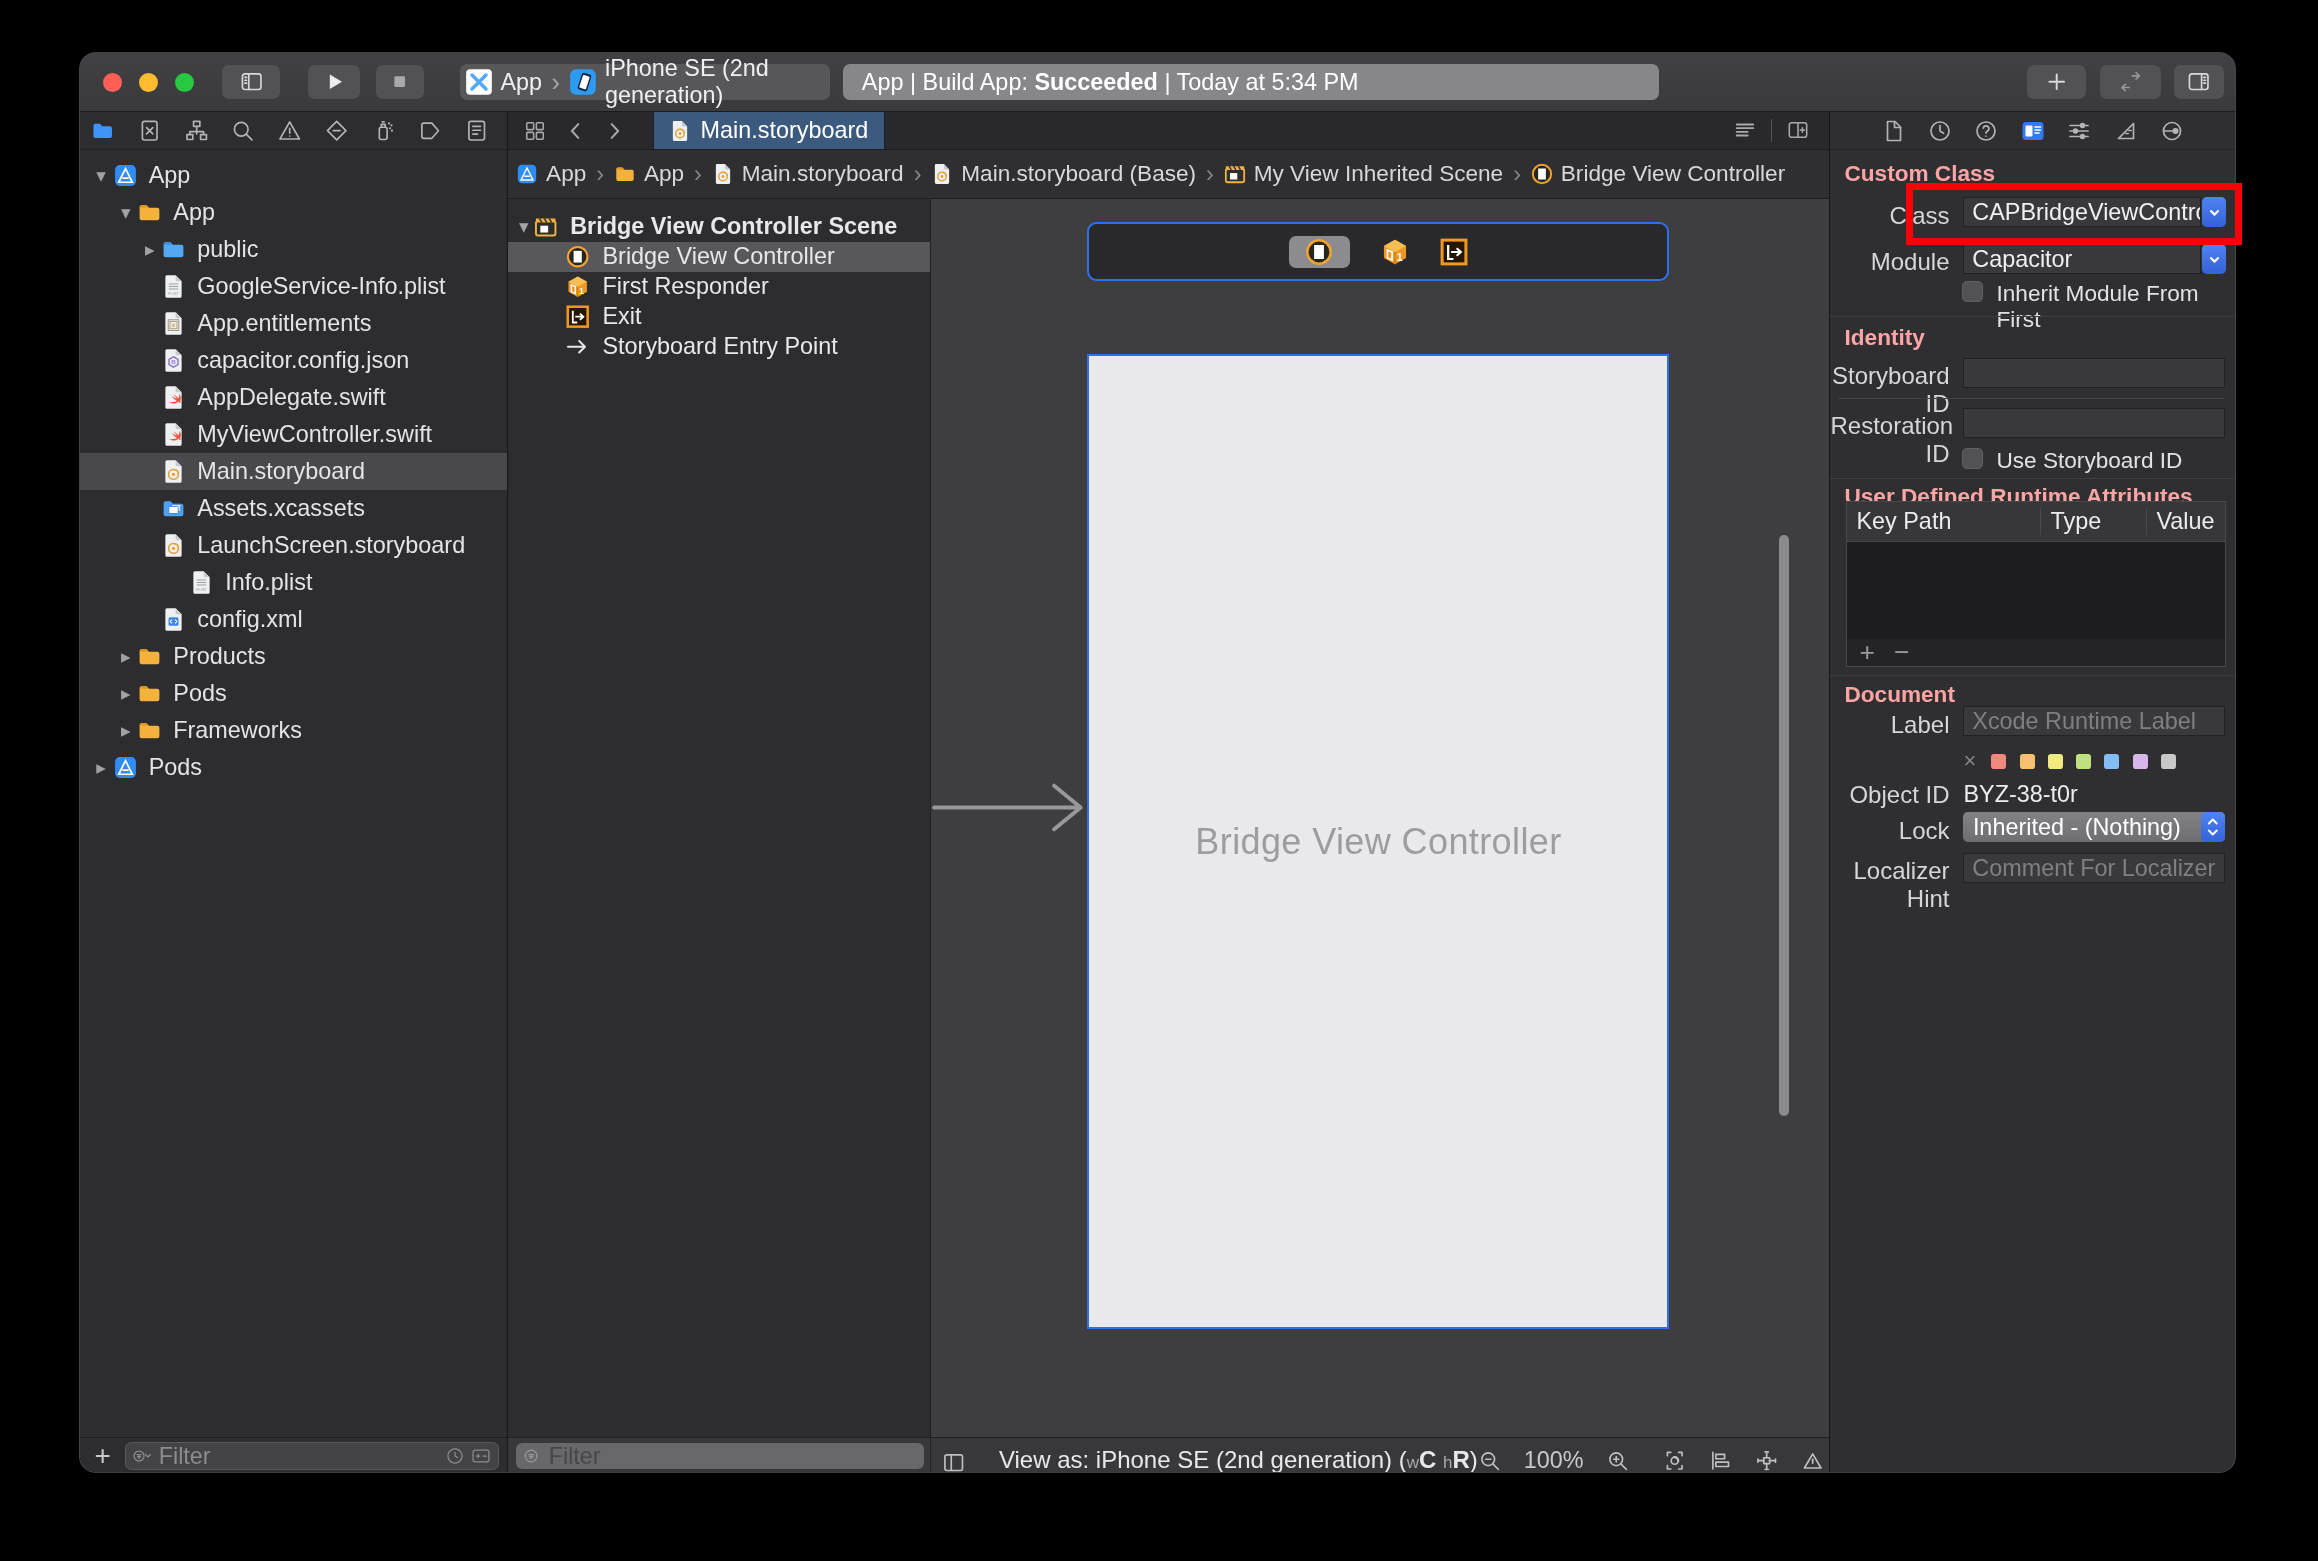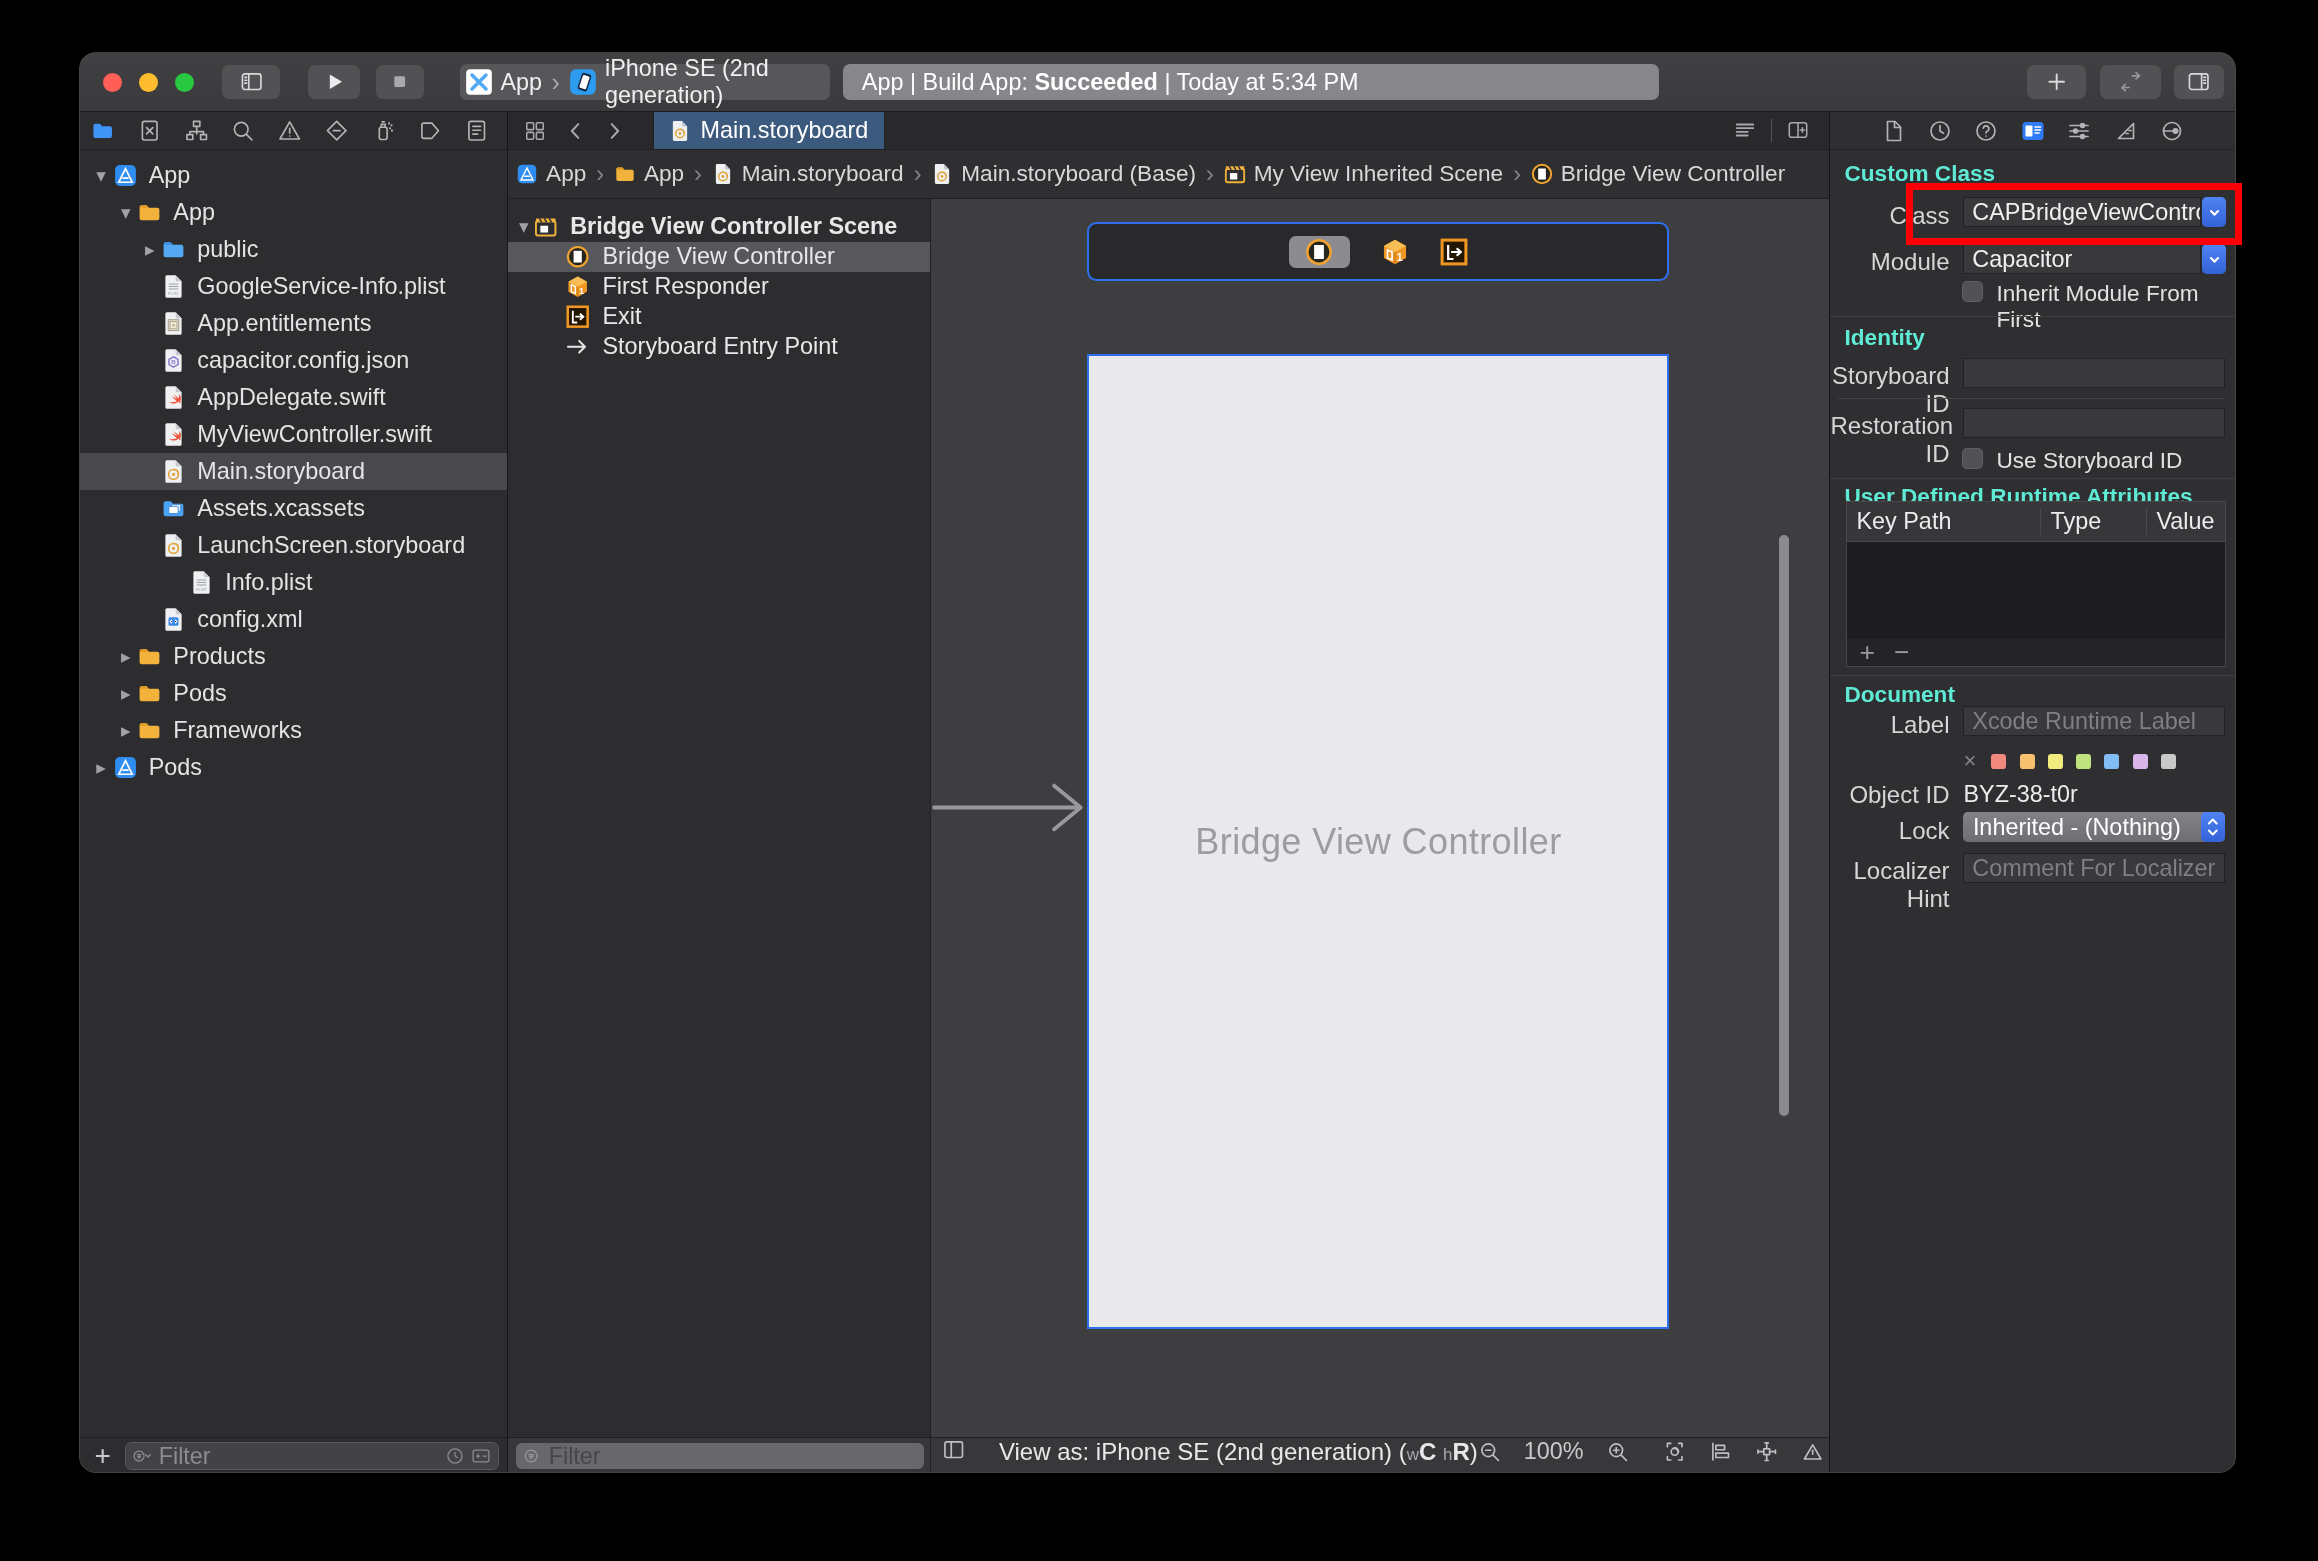--- a/index.html
+++ b/index.html
@@ -93,32 +93,32 @@
   .dock-sel{background:#8b8b90;border-radius:7px;padding:2.3px 16.4px;display:flex;align-items:center;}
   #vc-view{position:absolute;left:156px;top:155px;width:582px;height:975px;background:#e9e9eb;
            border:2.3px solid #2e6fed;box-sizing:border-box;display:flex;align-items:center;justify-content:center;}
   #vc-title{font-size:36px;color:#9c9ca2;font-weight:500;letter-spacing:0.4px;}
   #entry-arrow{position:absolute;left:0px;top:582px;width:159px;height:53px;color:#97979c;}
   #entry-arrow svg{width:100%;height:100%;}
   #canvas-scrollbar{position:absolute;left:848px;top:336px;width:10px;height:581px;border-radius:5.5px;background:#8a8a8f;}
 
   #editor-bottom{height:36px;flex:none;border-top:0.8px solid #202022;display:flex;background:#38383a;}
   #outline-bar{width:423px;flex:none;display:flex;align-items:center;border-right:0.8px solid #242427;box-sizing:border-box;}
-  #canvas-bar{flex:1;display:flex;align-items:flex-start;color:#d4d4d7;padding-right:17px;}
+  #canvas-bar{flex:1;display:flex;align-items:flex-end;color:#d4d4d7;padding-right:17px;}
   #canvas-bar .bicon{color:#bfbfc3;display:flex;}
   #canvas-bar .bicon svg{width:23.4px;height:23.4px;}
   #viewas{margin-left:33px;white-space:nowrap;font-size:24px;color:#e8e8ea;}
   .trait-k{font-size:17px;color:#a9a9ad;}
   .trait-v{font-weight:bold;}
   #zoom-group{margin-left:auto;display:flex;align-items:center;gap:22.6px;}
   #zoom-level{color:#c9c9cc;font-size:23.4px;}
 
   
   #insp-content{position:relative;flex:1;}
-  .sech{position:absolute;left:14px;font-weight:bold;font-size:22.6px;color:#5eead4;}
+  .sech{position:absolute;left:14px;font-weight:bold;font-size:22.6px;color:#fca5a5;}
   .ilbl{position:absolute;left:0;width:119px;text-align:right;font-size:24px;color:#d6d6d8;}
   .ifld{position:absolute;height:30px;background:#39393b;border:0.8px solid #222224;box-sizing:border-box;
         display:flex;align-items:center;padding:0 7.8px;color:#f0f0f2;font-size:23.4px;white-space:nowrap;overflow:hidden;}
   .ifld .ph{color:#7f7f84;}
   .bluebtn{position:absolute;width:23.4px;height:30px;background:linear-gradient(#4f83f2,#3462d8);border-radius:4.7px;
            display:flex;align-items:center;justify-content:center;}
   .bluebtn svg{width:17px;height:17px;}
   .cb{position:absolute;width:21px;height:21px;border-radius:4.7px;background:#515156;border:0.8px solid #606064;box-sizing:border-box;}
   .cblabel{position:absolute;left:166px;font-size:22.6px;color:#e2e2e4;}
   .ihr{position:absolute;left:0;right:0;height:0.8px;background:#3e3e41;}

